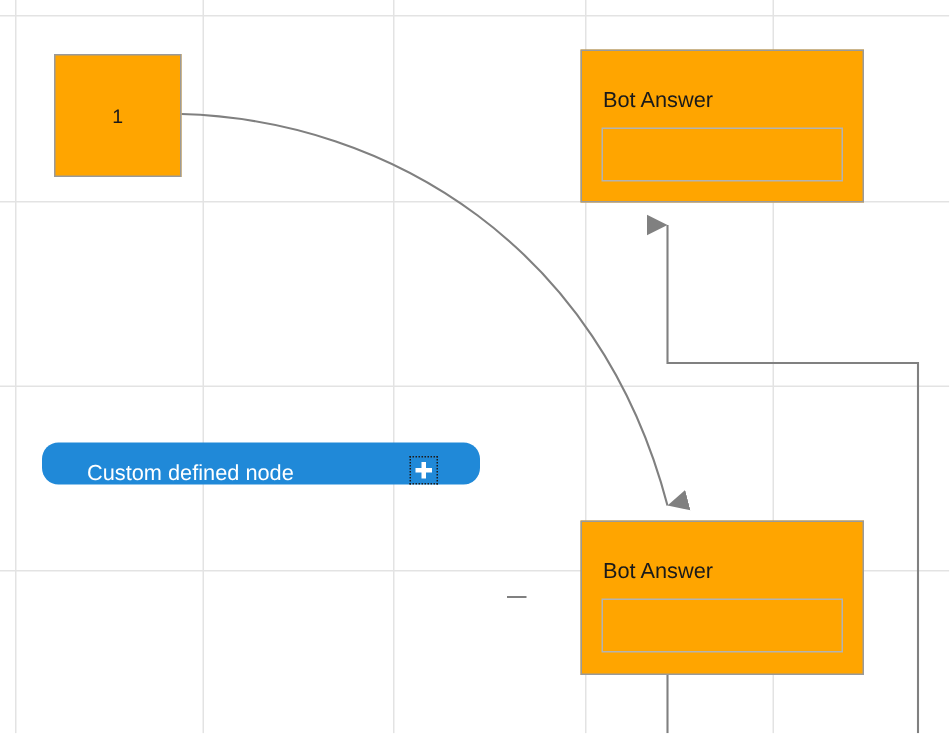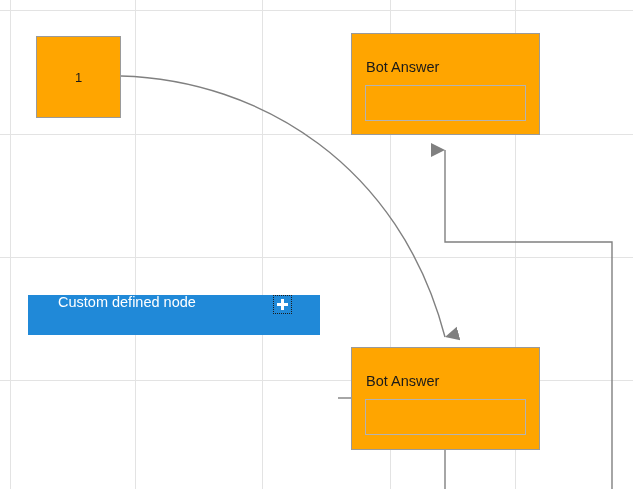--- a/index.html
+++ b/index.html
@@ -65,20 +65,21 @@
     justify-content: center;
   }
   .node-square-label {
     color: #1a1a1a;
     font-size: 13px;
     line-height: 1;
   }
 
   .node-bot {
     padding: 0;
+    margin-left: 36px;
   }
   .node-bot-title {
     position: absolute;
     left: 14px;
     top: 26px;
     color: #1a1a1a;
     font-size: 14.5px;
     line-height: 1;
     white-space: nowrap;
   }
@@ -92,27 +93,28 @@
     border: 1px solid #b3b3b3;
     background: transparent;
   }
 
   
   #custom-node-bar {
     position: absolute;
     left: 28px;
     top: 295px;
     width: 292px;
-    height: 40px;
+    height: 28px;
     background: #2089d8;
     display: flex;
-    align-items: flex-start;
+    align-items: flex-end;
     box-sizing: border-box;
     padding: 0 0 0 30px;
     cursor: pointer;
+    border-radius: 11px;
   }
   #custom-node-bar .label {
     color: #ffffff;
     font-size: 14.5px;
     line-height: 1;
     flex: 1 1 auto;
     white-space: nowrap;
   }
   #custom-node-bar .plus-box {
     width: 19px;

